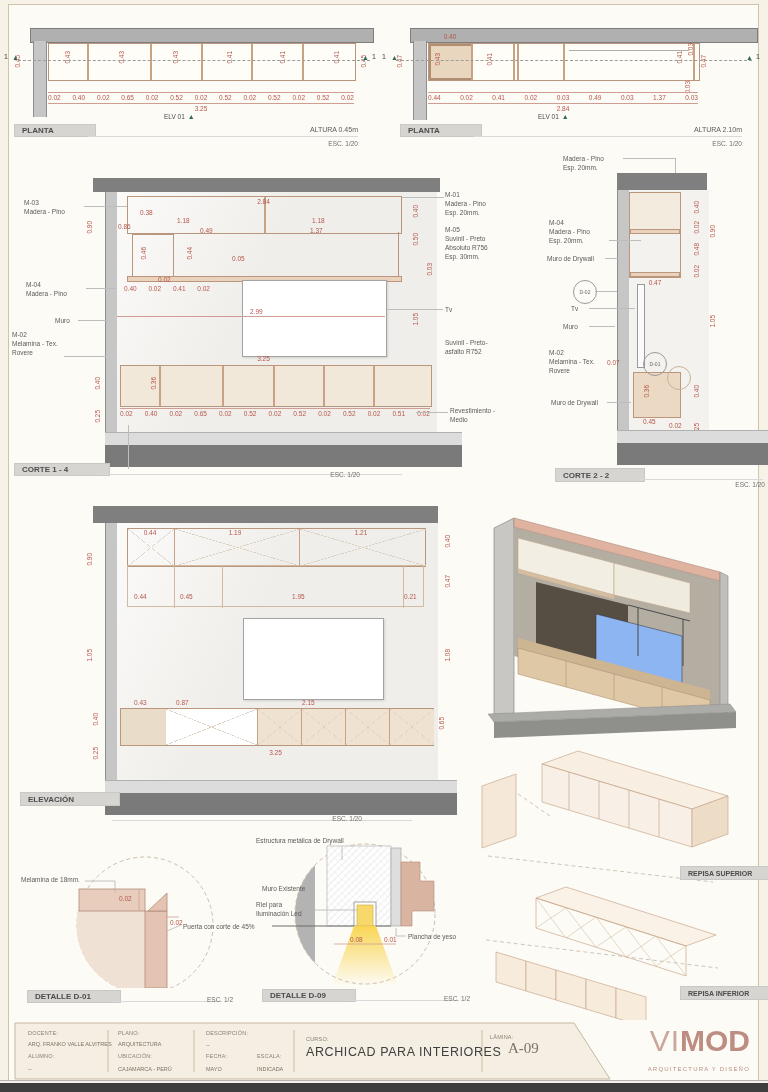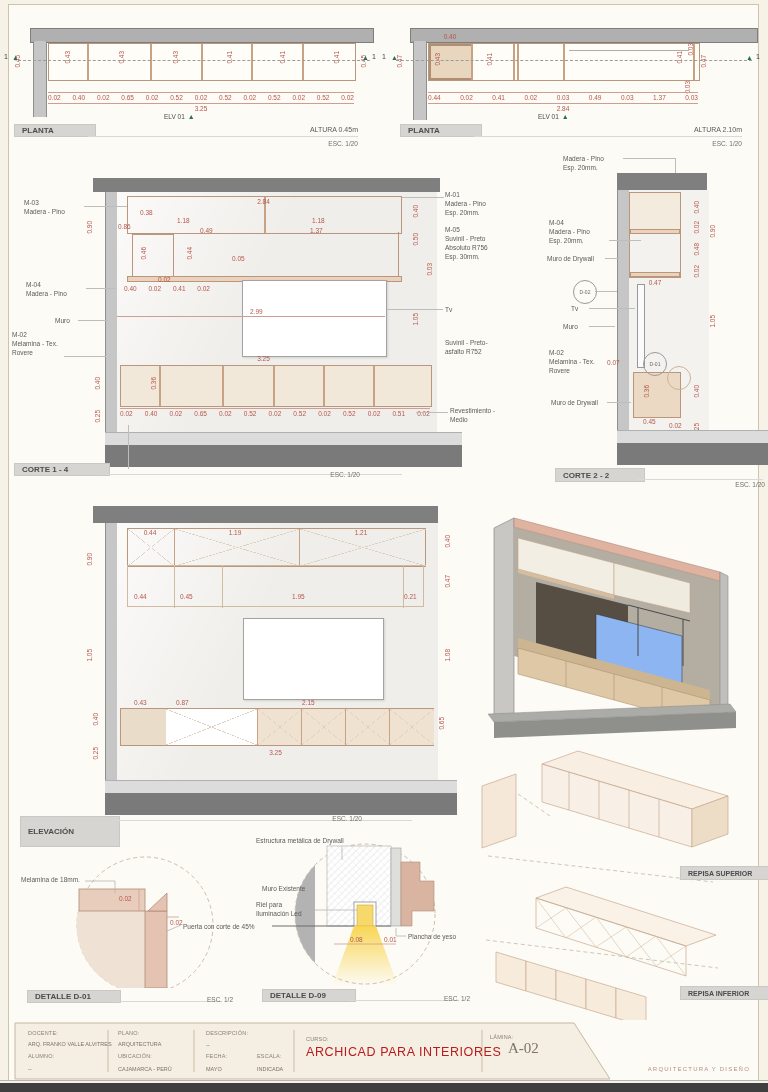--- a/index.html
+++ b/index.html
@@ -356,21 +356,21 @@
     <div class="a" style="left:0;top:0;width:45px;height:36px;background:#e9dcc8"></div>
     <div class="a xpat" style="left:45px;top:0;width:91px;height:36px;background-color:#fff"></div>
     <div class="a xpat" style="left:136px;top:0;width:44px;height:36px;background-color:#efe2d0;border-left:1px solid #c9a183"></div>
     <div class="a xpat" style="left:180px;top:0;width:44px;height:36px;background-color:#efe2d0;border-left:1px solid #c9a183"></div>
     <div class="a xpat" style="left:224px;top:0;width:44px;height:36px;background-color:#efe2d0;border-left:1px solid #c9a183"></div>
     <div class="a xpat" style="left:268px;top:0;width:44px;height:36px;background-color:#efe2d0;border-left:1px solid #c9a183"></div>
   </div>
   <span class="a dim cen" style="left:115px;top:252px;width:297px">3.25</span>
   <div class="floorl" style="left:93px;top:282px;width:352px;height:13px"></div>
   <div class="floord" style="left:93px;top:295px;width:352px;height:22px"></div>
-  <div class="chip" style="left:8px;top:318px;width:92px;height:31px">
+  <div class="chip" style="left:8px;top:294px;width:92px;height:14px">
       <span>ELEVACIÓN</span>
     </div>
   <div class="hl" style="left:100px;top:322px;width:300px"></div>
   <span class="esc" style="left:300px;top:317px;width:50px">ESC. 1/20</span>
 </section>
 
 <section style="left:478px;top:486px;width:290px;height:258px">
   <svg width="290" height="258" viewBox="0 0 290 258">
     <polygon points="16,42 36,32 36,228 16,236" fill="#c8c7c3" stroke="#8a8a8a" stroke-width=".7"></polygon>
     <polygon points="36,41 242,95 242,224 36,170" fill="#b3ada2"></polygon>
@@ -520,20 +520,23 @@
   <span class="tbv" style="left:104px;top:19px">ARQUITECTURA</span>
   <span class="tbl" style="left:104px;top:31px">UBICACIÓN:</span>
   <span class="tbv" style="left:104px;top:44px">CAJAMARCA - PERÚ</span>
   <span class="tbl" style="left:192px;top:8px">DESCRIPCIÓN:</span>
   <span class="tbv" style="left:192px;top:20px">--</span>
   <span class="tbl" style="left:192px;top:31px">FECHA:</span>
   <span class="tbv" style="left:192px;top:44px">MAYO</span>
   <span class="tbl" style="left:243px;top:31px">ESCALA:</span>
   <span class="tbv" style="left:243px;top:44px">INDICADA</span>
   <span class="tbl" style="left:292px;top:14px">CURSO:</span>
-  <span class="a" style="left:292px;top:23px;font-size:12.5px;color:#b91c1c;letter-spacing:.6px;white-space:nowrap">ARCHICAD PARA INTERIORES</span>
+  <span class="a" style="left:292px;top:23px;font-size:12.5px;color:#404040;letter-spacing:.6px;white-space:nowrap">ARCHICAD PARA INTERIORES</span>
   <span class="tbl" style="left:476px;top:12px">LÁMINA:</span>
-  <span class="a" style="left:494px;top:18px;font-family:'Liberation Serif',serif;font-size:15px;color:#7d7468">A-02</span>
+  <span class="a" style="left:494px;top:18px;font-family:'Liberation Serif',serif;font-size:15px;color:#7d7468">A-09</span>
+  <div class="a" style="left:600px;top:2px;width:136px;text-align:right">
+    <span style="font-size:30px;font-weight:200;color:#cba69c;letter-spacing:1px">VI</span><span style="font-size:30px;font-weight:800;color:#bd8d82">MOD</span>
+  </div>
   <span class="a" style="left:600px;top:44px;width:136px;text-align:right;font-size:6px;letter-spacing:1.2px;color:#b98f85;white-space:nowrap">ARQUITECTURA Y DISEÑO</span>
 </section>
 
 <div class="a" style="left:0;top:1080px;width:768px;height:1px;background:#b5b5b5"></div>
 <div class="a" style="left:0;top:1083px;width:768px;height:9px;background:#3f3f3f"></div>
 
 </body></html>

